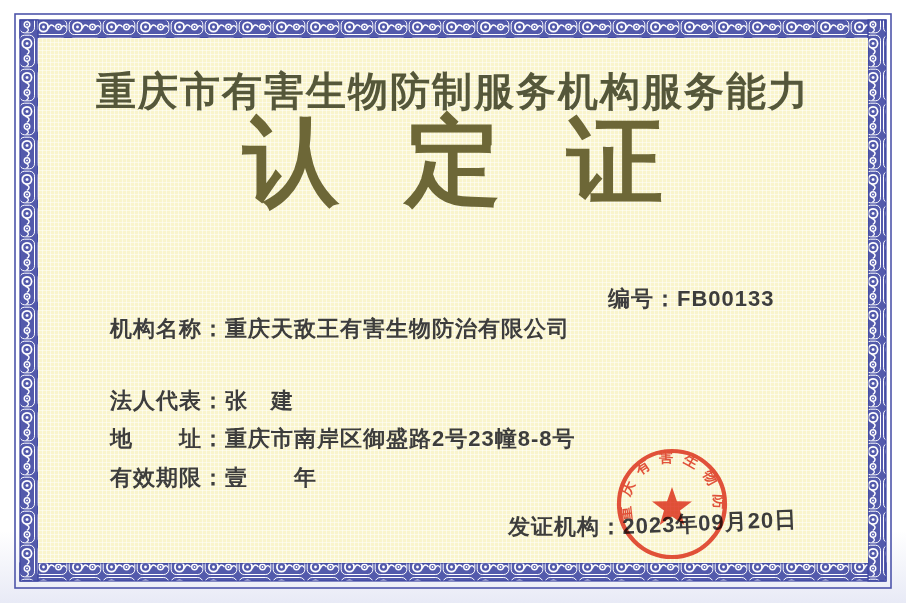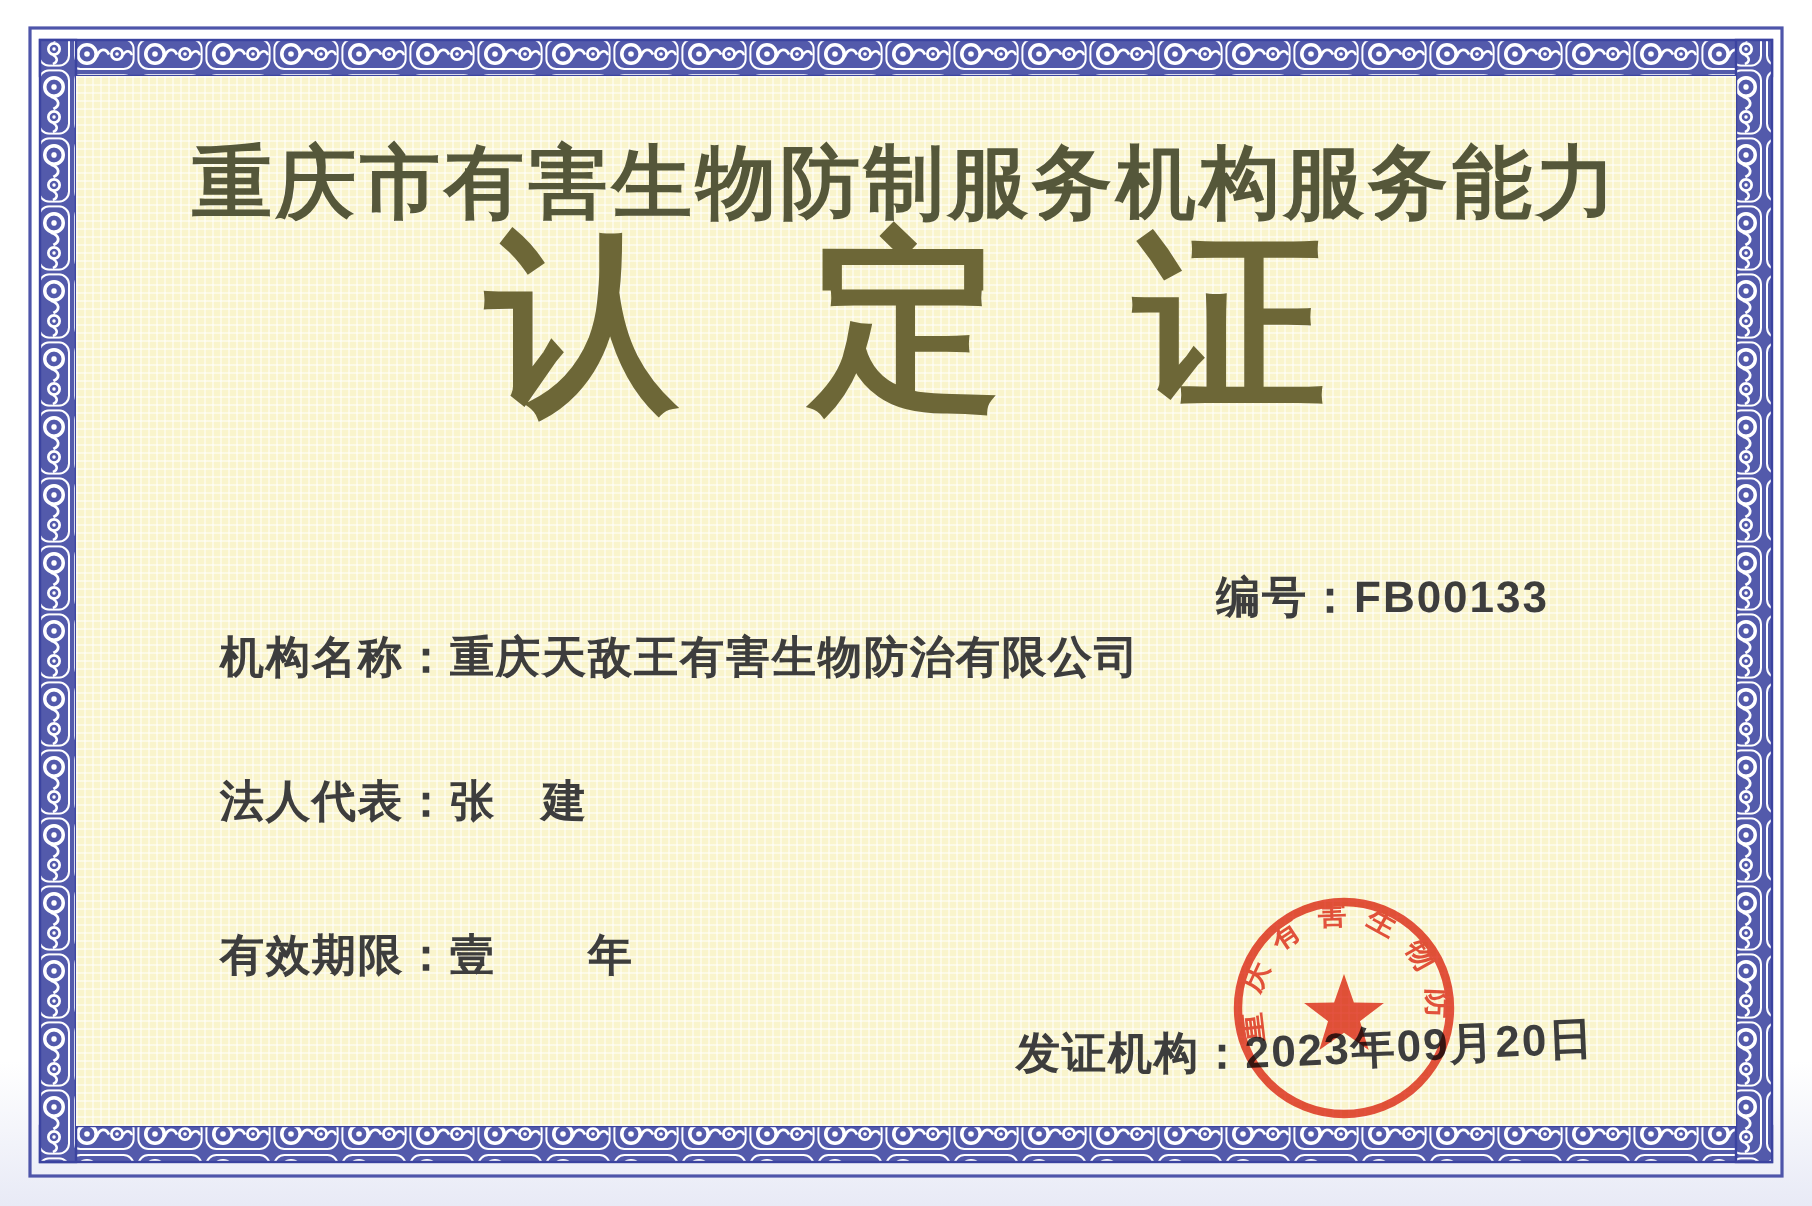--- a/index.html
+++ b/index.html
@@ -92,20 +92,23 @@
     </div>
 
     <div class="line row-1">
       <span>机构名称：</span><span>重庆天敌王有害生物防治有限公司</span>
     </div>
 
     <div class="line row-2">
       <span>法人代表：</span><span>张　建</span>
     </div>
 
+    <div class="line row-3">
+      <span>地　　址：</span><span>重庆市南岸区御盛路2号23幢8-8号</span>
+    </div>
 
     <div class="line row-4">
       <span>有效期限：</span><span>壹　　年</span>
     </div>
 
 
     <div class="line date-line">
       <span>发证机构：</span><span class="value">2023年09月20日</span>
     </div>
 

